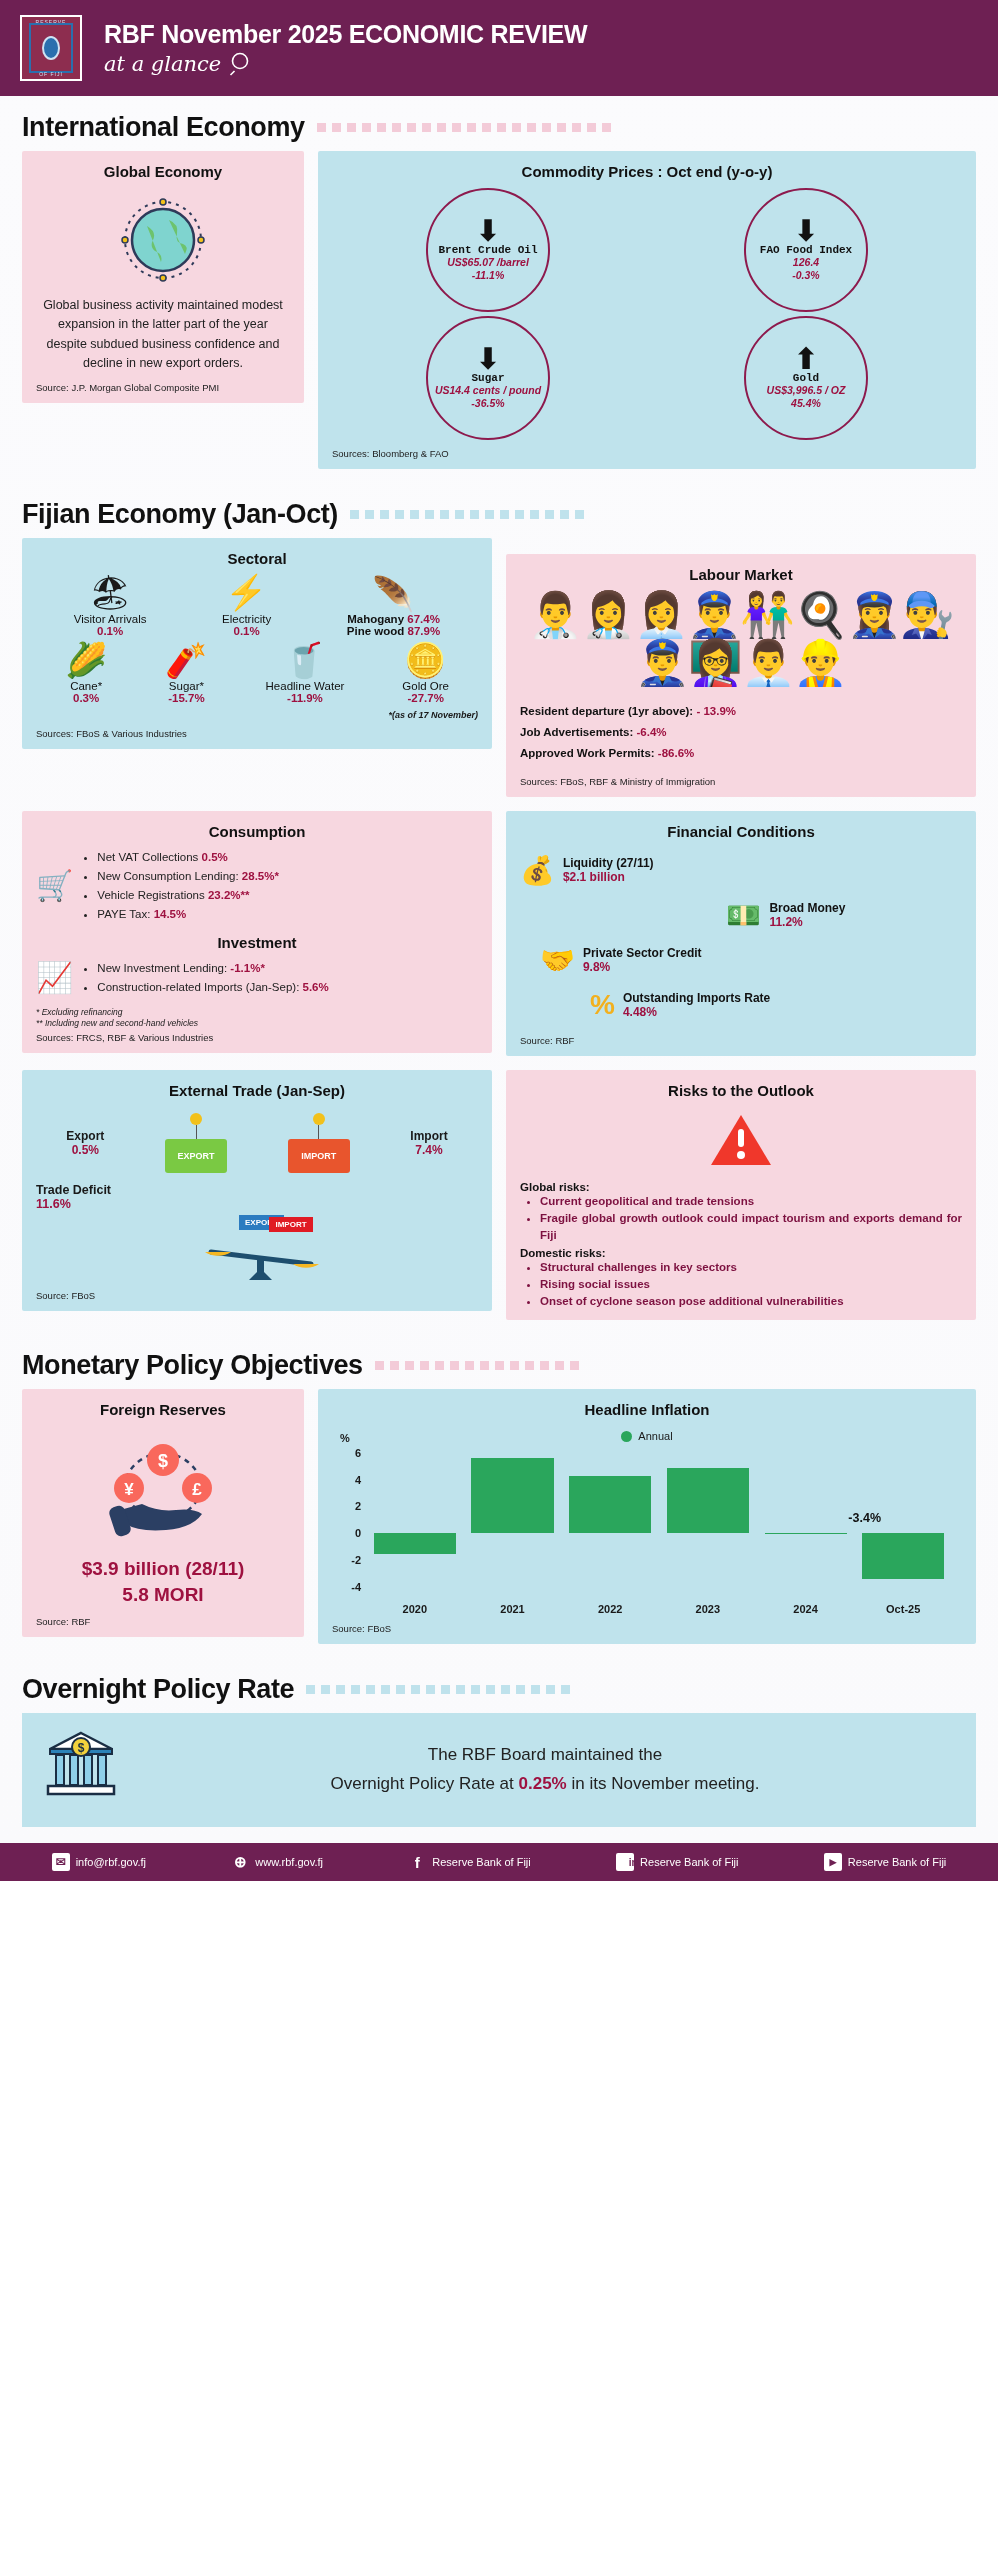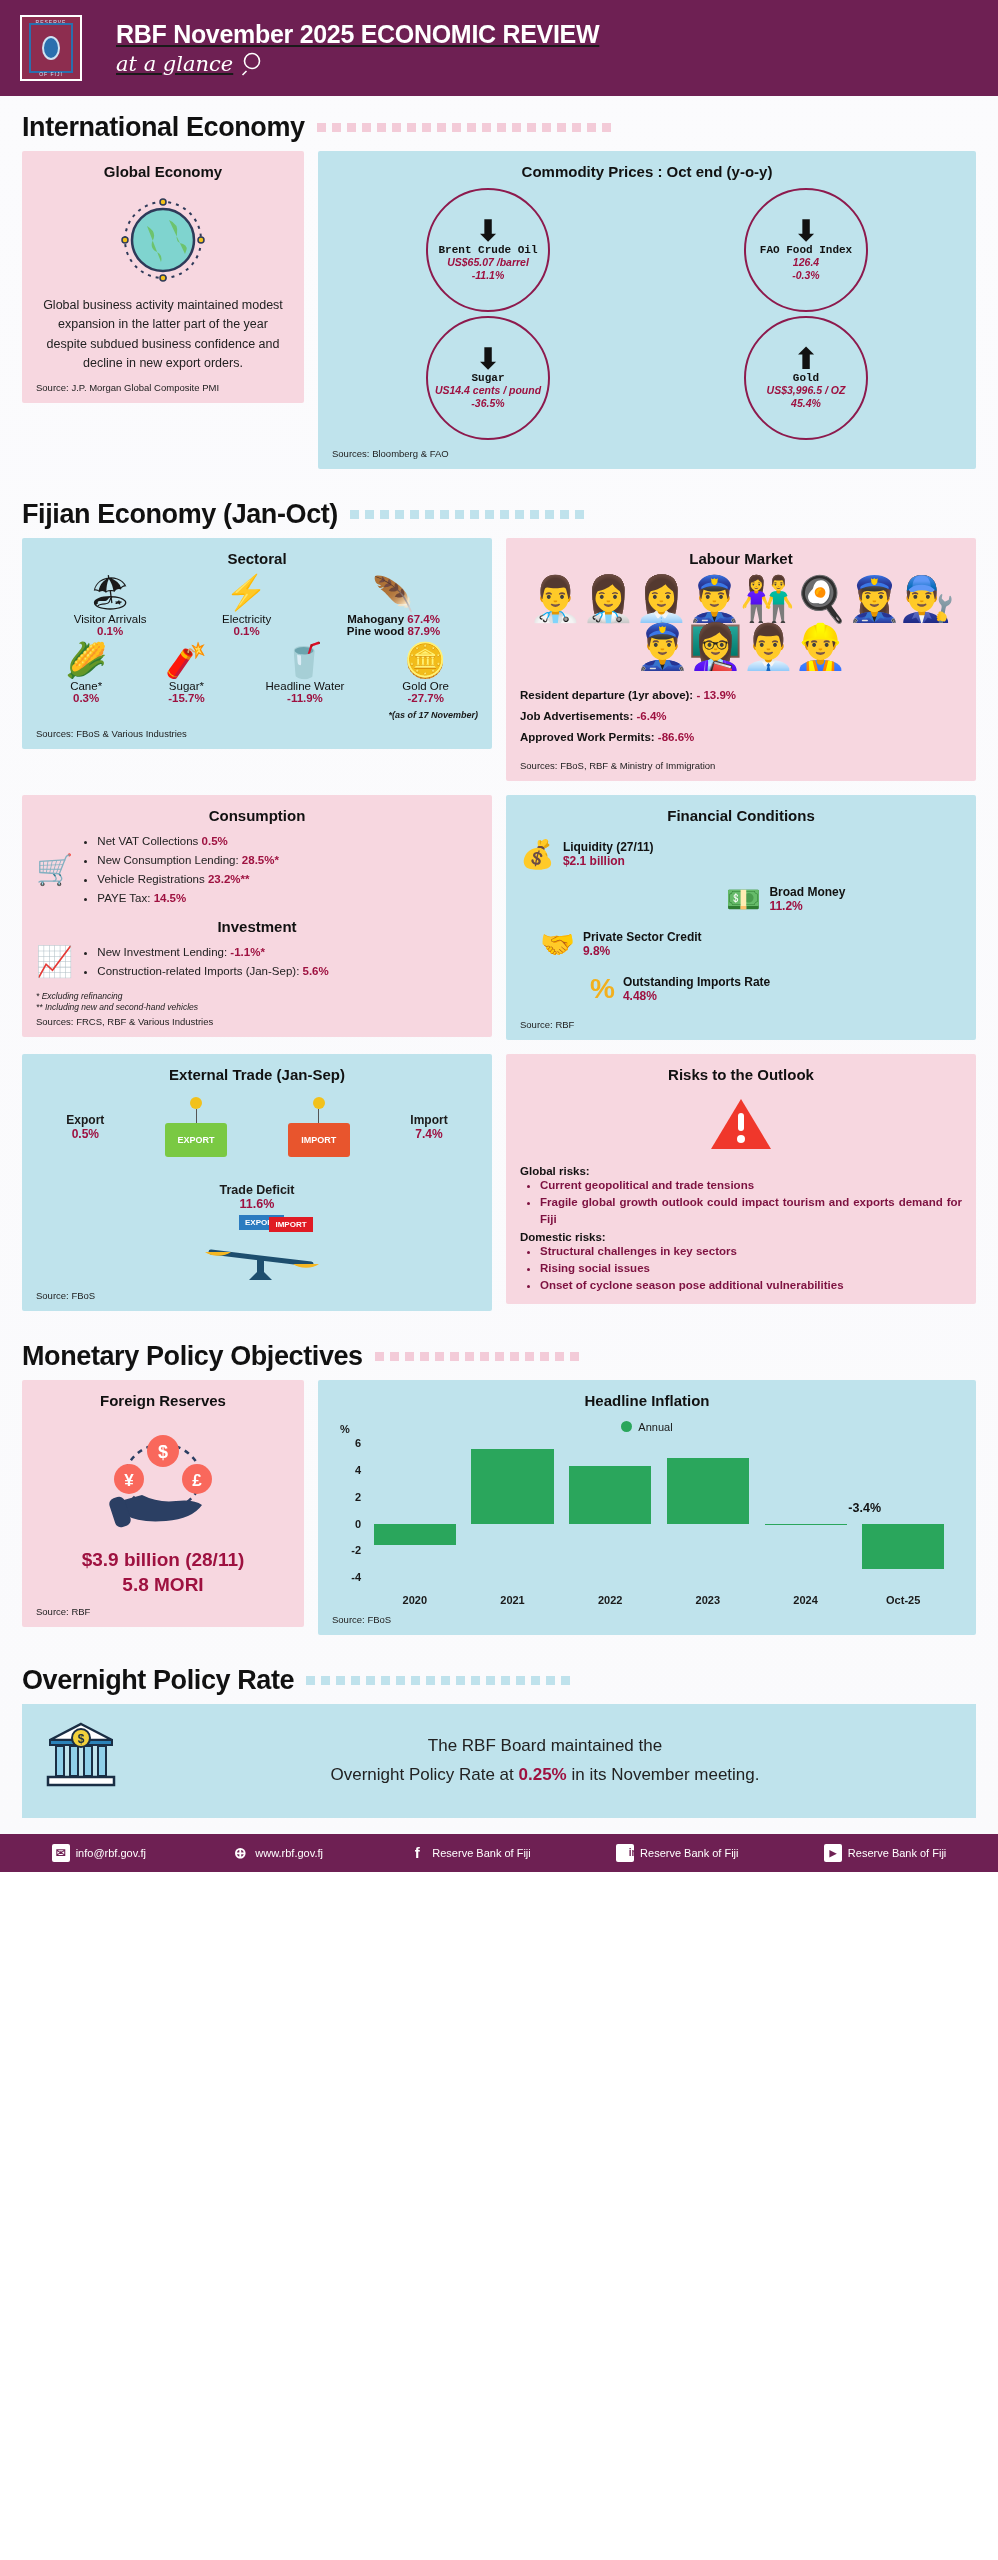--- a/index.html
+++ b/index.html
@@ -12,22 +12,21 @@
   .page { width: 998px; position: relative; background:
       linear-gradient(180deg,#fbfbfd 0%, #fafafc 100%); }
 
   
   .header {
     background: #6e2053;
     height: 96px;
     display: flex;
     align-items: center;
     padding: 8px 20px;
-    gap: 34px;
-    text-decoration: underline;
+    gap: 22px;
   }
   .logo {
     width: 62px; height: 66px;
     border: 2px solid #ffffff;
     background: #8d2d4f;
     position: relative;
     flex: 0 0 auto;
     display:flex;align-items:center;justify-content:center;
   }
   .logo .inner {
@@ -140,21 +139,21 @@
   .trade-side { text-align:center; }
   .trade-nm { font-size: 12px; font-weight:bold; }
   .trade-vl { font-size: 12px; font-weight:bold; color:#9e1140; }
   .container-box { width:62px; height:34px; border-radius:3px; color:#fff;
         font-size:9px; font-weight:bold; display:flex;align-items:center;justify-content:center;}
   .cb-green { background:#7ac943; }
   .cb-red { background:#e8552d; }
   .crane { display:flex; flex-direction:column; align-items:center; }
   .crane .hookline { width:1px; height:14px; background:#555; }
   .crane .knob { width:12px;height:12px;border-radius:50%;background:#f2c11b; }
-  .deficit { text-align:center; margin-top: 20px; }
+  .deficit { margin-top: 4px; }
   .deficit .t { font-size: 12.5px; font-weight:bold; }
   .deficit .v { font-size: 12.5px; font-weight:bold; color:#9e1140; }
   .scale { display:flex; justify-content:center; align-items:flex-end; gap:4px; margin-top:4px;}
   .tagbox { font-size:8px;font-weight:bold;color:#fff;padding:3px 6px; }
   .tg-blue{background:#2b7bc0;} .tg-red{background:#e01b24;}
 
   
   .warn { text-align:center; margin: 4px 0 6px; }
   .warn svg { display:inline-block; }
   .risk-h { font-size: 11.5px; font-weight:bold; color:#111; margin-top: 2px; }
@@ -366,21 +365,21 @@
         <div class="sect-item">
           <div class="sect-ico">🪙</div>
           <div class="sect-nm">Gold Ore</div>
           <div class="sect-vl">-27.7%</div>
         </div>
       </div>
       <div class="note">*(as of 17 November)</div>
       <div class="source">Sources: FBoS &amp; Various Industries</div>
     </div>
 
-    <div class="panel pink flexcol" style="flex:1;">
+    <div class="panel pink flexcol" style="flex:1;margin-top:16px;">
       <div class="panel-title">Labour Market</div>
       <div class="people">
         👨‍⚕️👩‍⚕️👩‍💼👮‍♂️👫‍🍳👮‍♀️👨‍🔧👮‍♂️👩‍🏫👨‍💼👷‍♂️
       </div>
       <div style="margin-top:8px;">
         <div class="lab-line">
           <span style="color:#111">Resident departure (1yr above):</span>
           <span>- 13.9%</span>
         </div>
         <div class="lab-line">

